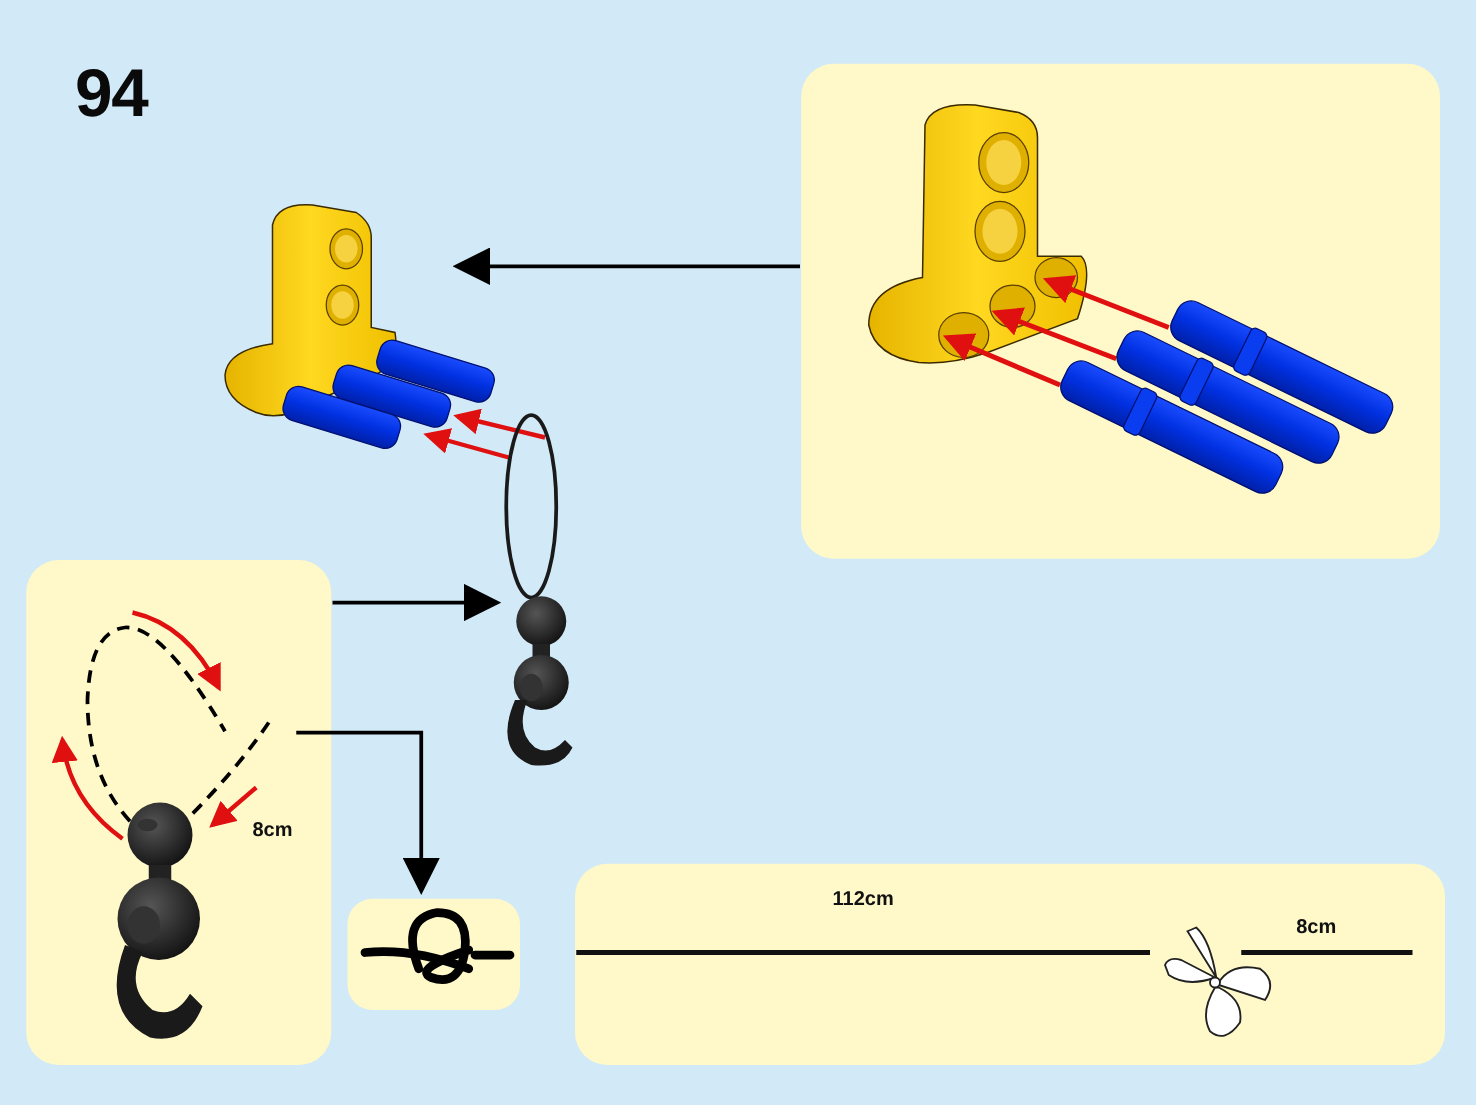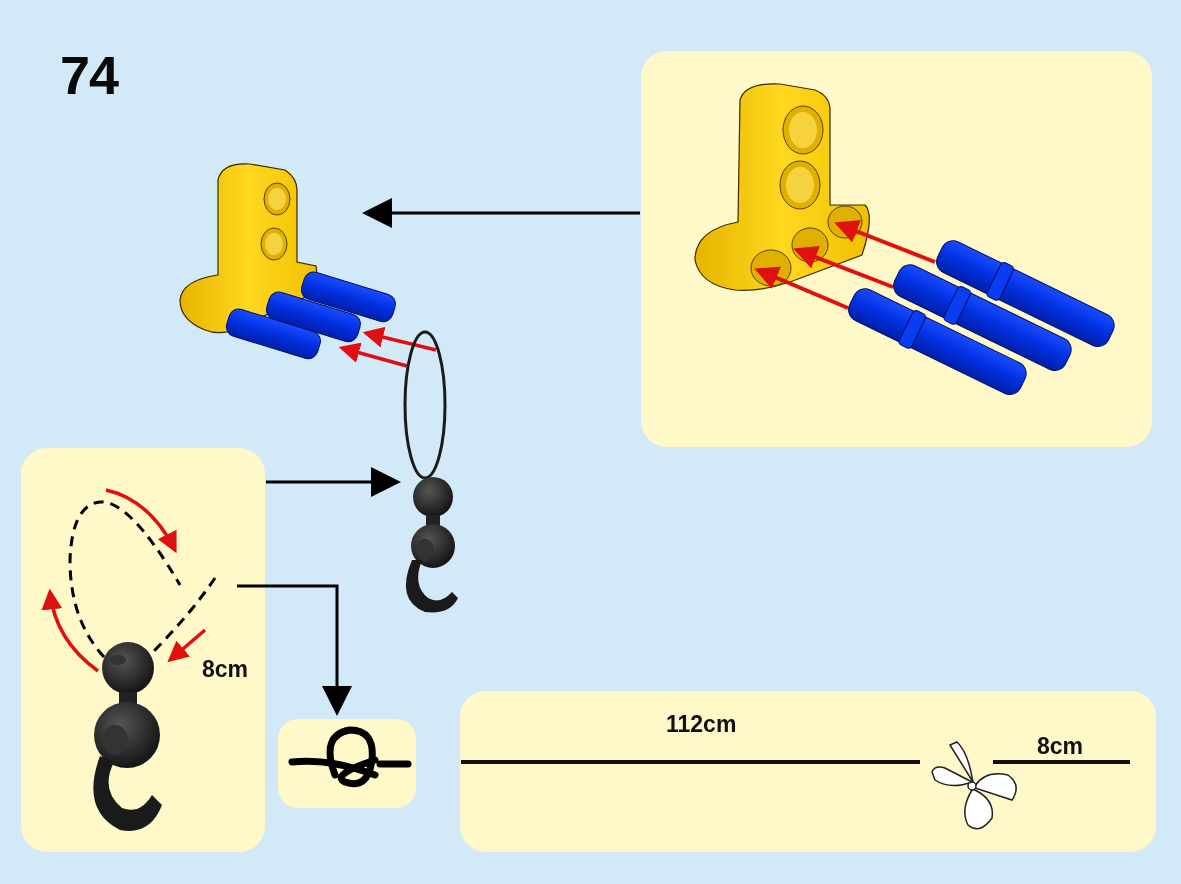--- a/index.html
+++ b/index.html
@@ -7,32 +7,32 @@
     width: 1181px; height: 884px; overflow: hidden;
     background: #d2eaf7;
     position: relative;
     font-family: "Liberation Sans", sans-serif;
   }
   .panel { position: absolute; background: #fff8c8; border-radius: 26px; }
   #step-number {
     position: absolute; left: 60px; top: 44px;
     font-size: 54px; font-weight: bold; color: #0a0a0a; letter-spacing: -1px;
   }
-  .label { position: absolute; font-weight: bold; font-size: 23px; color: #111; }
+  .label { position: absolute; font-weight: bold; font-size: 16px; color: #111; }
   svg.layer { position: absolute; left: 0; top: 0; }
 </style>
 </head>
 <body>
 
 <div class="panel" style="left:641px; top:51px; width:511px; height:396px;"></div>
 <div class="panel" style="left:21px; top:448px; width:244px; height:404px;"></div>
 <div class="panel" style="left:278px; top:719px; width:138px; height:89px; border-radius:20px;"></div>
 <div class="panel" style="left:460px; top:691px; width:696px; height:161px;"></div>
 
-<div id="step-number">74</div>
+<div id="step-number">94</div>
 
 <svg class="layer" width="1181" height="884" viewBox="0 0 1181 884">
   <defs>
     <marker id="ah-black" markerWidth="10" markerHeight="10" refX="8" refY="5" orient="auto" markerUnits="strokeWidth">
       <path d="M0,0 L10,5 L0,10 z" fill="#000"></path>
     </marker>
     <marker id="ah-red" markerWidth="6" markerHeight="6" refX="5" refY="3" orient="auto" markerUnits="strokeWidth">
       <path d="M0,0 L6,3 L0,6 z" fill="#e01010"></path>
     </marker>
     <linearGradient id="yel" x1="0" y1="0" x2="1" y2="0">

